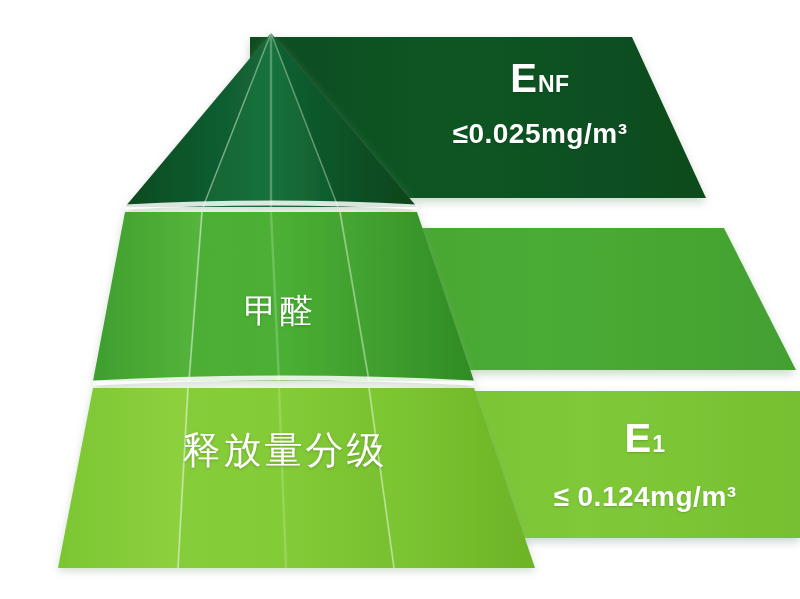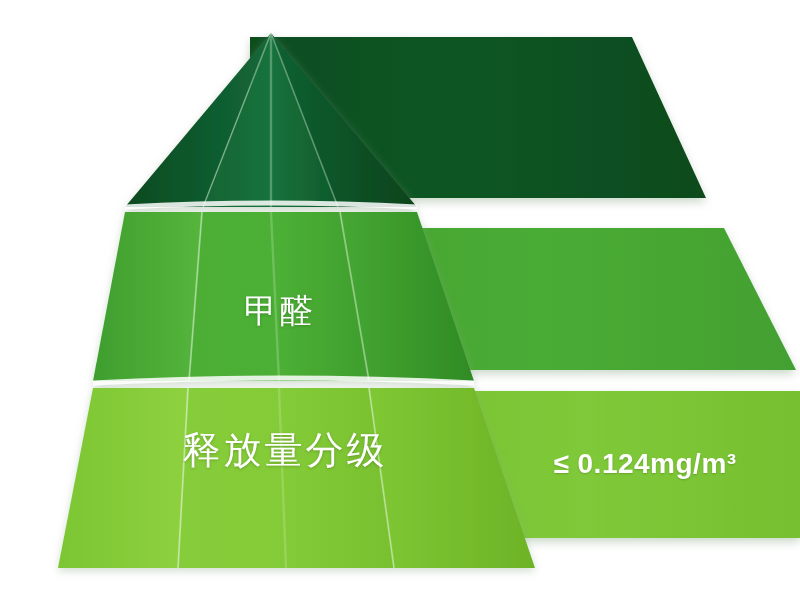--- a/index.html
+++ b/index.html
@@ -180,23 +180,28 @@
         <polygon points="93,388 58,568 178,568 188,388" fill="url(#gBotL)"></polygon>
         <polygon points="188,388 178,568 394,568 369,388" fill="url(#gBotC)"></polygon>
         <polygon points="369,388 394,568 535,568 474,388" fill="url(#gBotR)"></polygon>
         <path d="M188,388 L178,568" stroke="#ddf3cf" stroke-opacity="0.60" stroke-width="1.8" fill="none"></path>
         <path d="M369,388 L394,568" stroke="#ddf3cf" stroke-opacity="0.55" stroke-width="1.8" fill="none"></path>
         <path d="M279,388 L286,568" stroke="#effce4" stroke-opacity="0.20" stroke-width="2.4" fill="none"></path>
       </g>
     </g>
   </svg>
 
+  <div class="band-text" style="left:390px; top:58px; width:300px;">
+    <div class="grade-label"><span>E</span><span class="sub">NF</span></div>
+    <div class="grade-value" style="margin-top:22px;"><span>≤0.025mg/m³</span></div>
+  </div>
 
 
   <div class="band-text" style="left:500px; top:418px; width:290px;">
-    <div class="grade-value" style="margin-top:32px;text-align:center;"><span>≤ 0.124mg/m³</span></div>
+    <div class="grade-label"><span>E</span><span class="sub">1</span></div>
+    <div class="grade-value" style="margin-top:25px;text-align:center;"><span>≤ 0.124mg/m³</span></div>
   </div>
 
   <div class="cn-text" id="cn-base" style="left:125px; top:425px; width:320px;">释放量分级</div>
 
   <div class="cn-text" id="cn-mid" style="left:180px; top:289px; width:200px;">甲醛</div>
 
 </div>
 
 </body></html>

